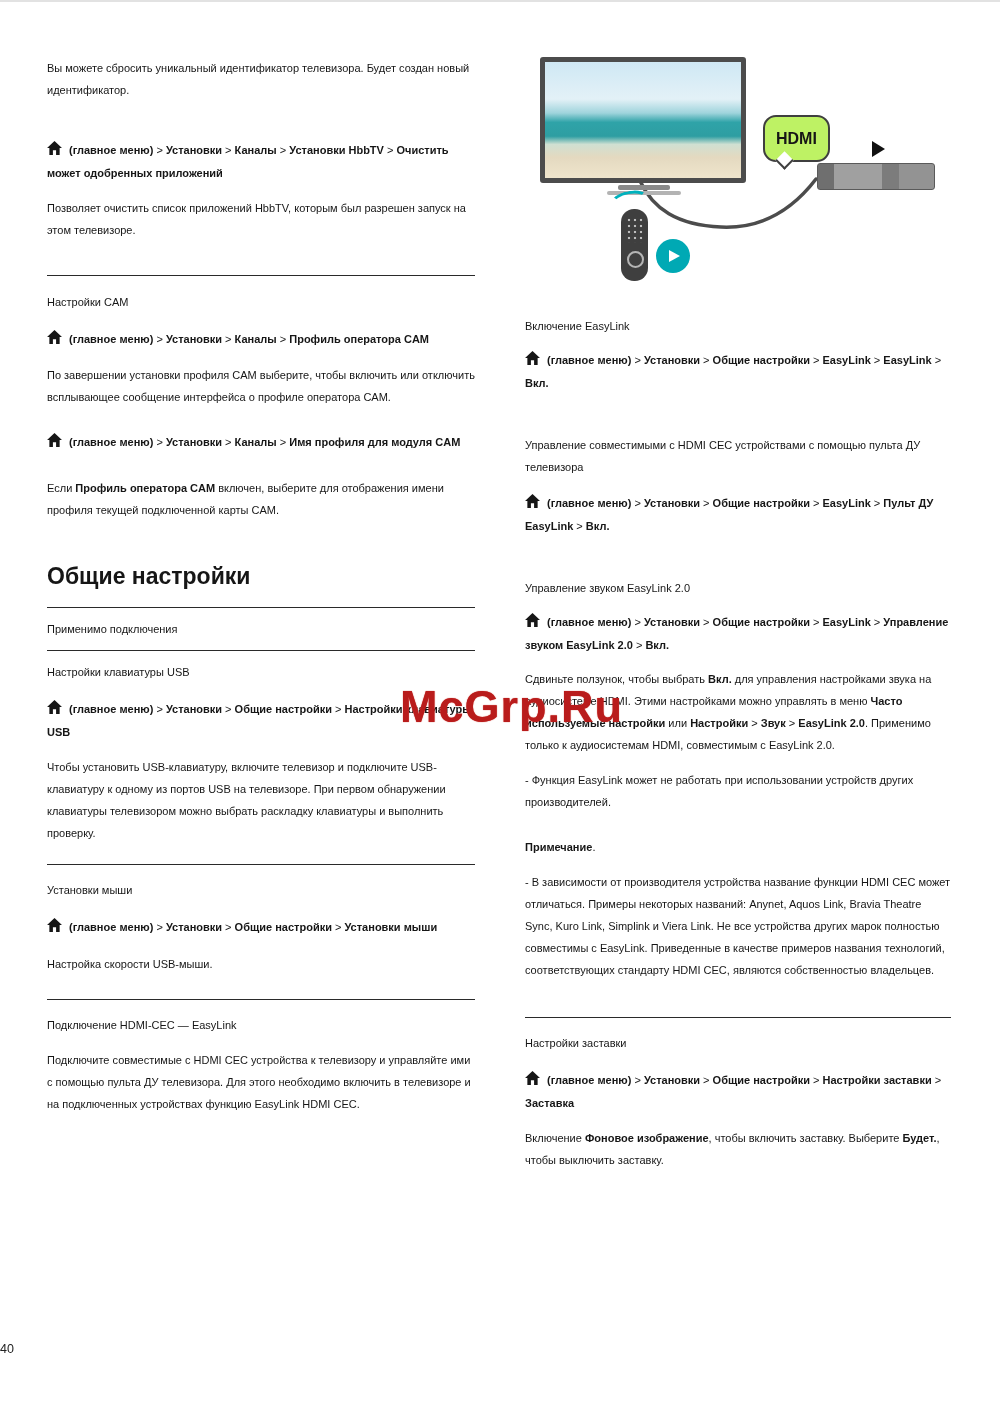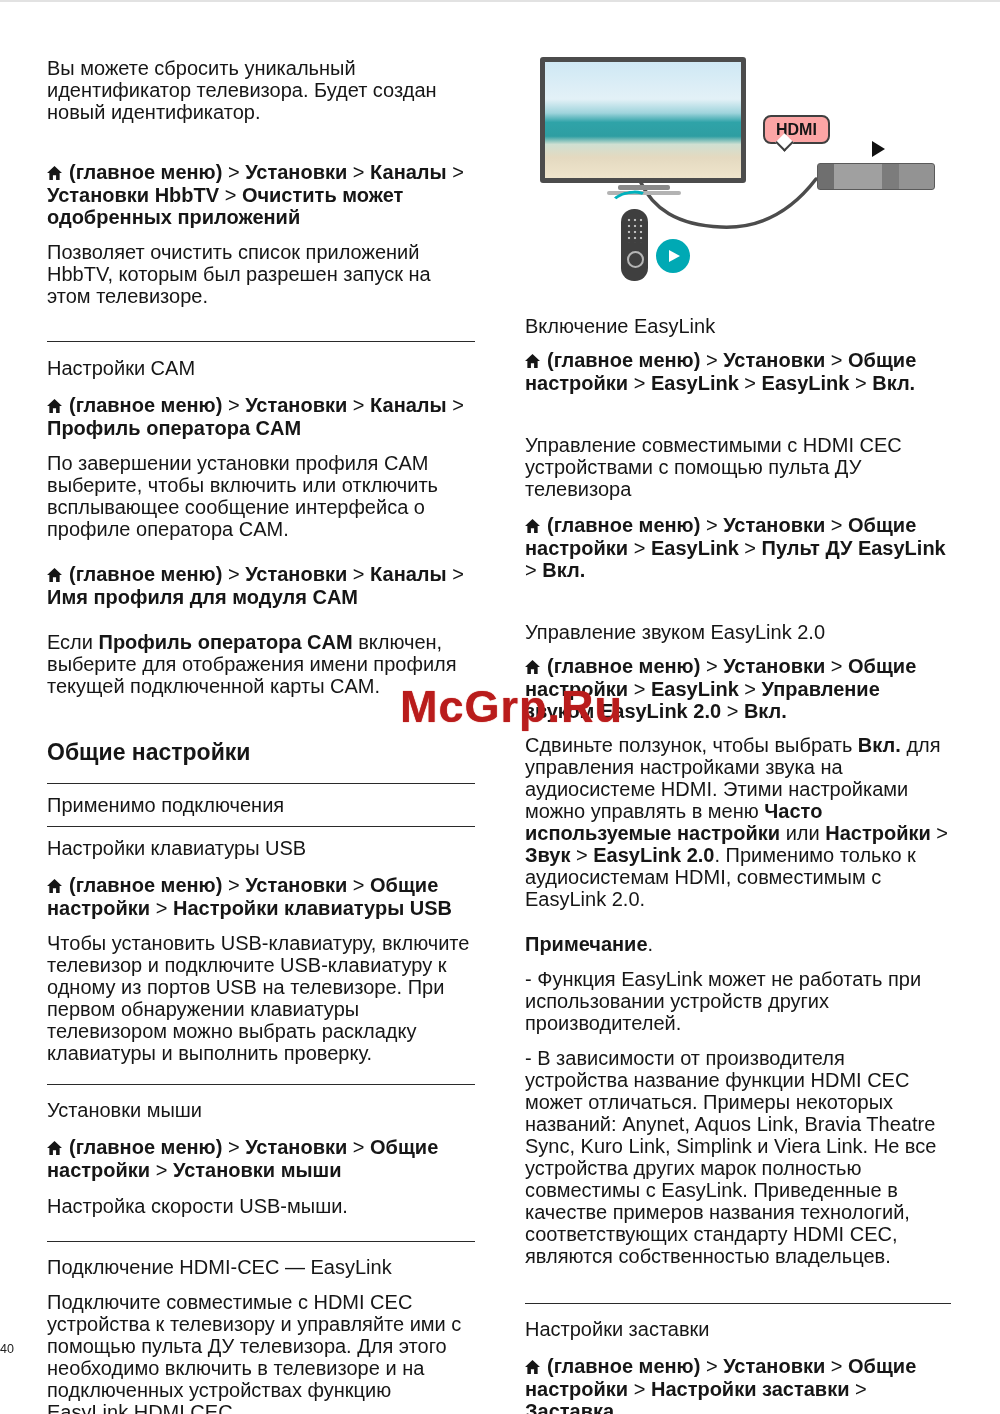--- a/index.html
+++ b/index.html
@@ -6,21 +6,21 @@
   html,body{margin:0;padding:0}
   body{
     width:1000px;height:1414px;background:#ffffff;
     font-family:"Liberation Sans","DejaVu Sans",sans-serif;
     color:#161616;position:relative;overflow:hidden;
   }
   .top-edge{position:absolute;top:0;left:0;right:0;height:2px;background:#e2e2e2}
   .col{position:absolute;top:57px;font-size:15.5px;line-height:22px}
   .col-left{left:47px;width:428px}
   .col-right{left:525px;width:426px}
-  p,h1,h2,h3{margin:0;padding:0;font-size:20px;line-height:22px;font-weight:normal}
+  p,h1,h2,h3{margin:0;padding:0;font-size:11px;line-height:22px;font-weight:normal}
   .b{font-weight:bold}
   .sub{font-weight:normal}
   .title{font-weight:bold;font-size:23px;line-height:30px}
   .home{display:inline-block;margin-right:7px;vertical-align:-1px}
   .home svg{fill:#161616}
   hr{border:none;border-top:1px solid #2a2a2a;margin:0;height:0;width:100%}.mt10{margin-top:10px}.mt12{margin-top:12px}.mt13{margin-top:13px}
   .mt14{margin-top:14px}.mt15{margin-top:15px}.mt16{margin-top:16px}.mt20{margin-top:20px}
   .mt24{margin-top:24px}.mt26{margin-top:26px}.mt30{margin-top:23px}.mt34{margin-top:34px}
   .mt36{margin-top:36px}.mt38{margin-top:38px}.mt40{margin-top:40px}
   .watermark{
@@ -31,22 +31,22 @@
   .pagenum{position:absolute;left:0;right:0;top:1342px;font-size:12.5px;color:#222}
 
   
   .illustration{position:relative;height:232px}
   .cable{position:absolute;left:0;top:0;width:426px;height:232px}
   .tv{position:absolute;left:15px;top:0;width:206px;height:126px;border:5px solid #4c4c4c;border-radius:3px;background:#fff}
   .tv-screen{width:100%;height:100%;
     background:linear-gradient(180deg,#cfe8f4 0%,#e3f1f7 32%,#9fd4dc 44%,#2fa3a8 52%,#2e9ea2 64%,#cfe0d2 71%,#e4d9c0 82%,#efe5cc 100%)}
   .tv-base1{position:absolute;left:93px;top:128px;width:52px;height:5px;background:#8a8a8a;border-radius:2px}
   .tv-base2{position:absolute;left:82px;top:134px;width:74px;height:4px;background:#b3b3b3;border-radius:2px}
-  .hdmi{position:absolute;left:238px;top:58px;background:#fca5a5;border:2.5px solid #3f3f3f;border-radius:8px;
-    padding:3px 11px;font-weight:bold;font-size:16px;line-height:19px;z-index:2}
+  .hdmi{position:absolute;left:238px;top:58px;background:#bef264;border:2.5px solid #3f3f3f;border-radius:13px;
+    padding:12px 11px;font-weight:bold;font-size:16px;line-height:19px;z-index:2}
   .hdmi::after{content:"";position:absolute;left:13px;bottom:-7px;width:11px;height:11px;background:#fff;
     border-right:2.5px solid #3f3f3f;border-bottom:2.5px solid #3f3f3f;transform:rotate(45deg)}
   .play-arrow{position:absolute;left:347px;top:84px;width:0;height:0;
     border-left:13px solid #111;border-top:8px solid transparent;border-bottom:8px solid transparent}
   .device{position:absolute;left:292px;top:106px;width:118px;height:27px;border-radius:3px;border:1px solid #5a5a5a;
     background:linear-gradient(90deg,#6f6f6f 0%,#6f6f6f 14%,#a0a0a0 14%,#a0a0a0 55%,#7c7c7c 55%,#7c7c7c 70%,#939393 70%,#939393 100%)}
   .remote{position:absolute;left:96px;top:152px;width:27px;height:72px;background:#3f3f3f;border-radius:13px}
   .remote-dots{position:absolute;left:5px;right:5px;top:8px;height:26px;
     background-image:radial-gradient(#bdbdbd 1.1px,transparent 1.6px);background-size:6px 6px}
   .remote::after{content:"";position:absolute;left:6px;top:42px;width:13px;height:13px;border:2px solid #b5b5b5;border-radius:50%}
@@ -159,23 +159,23 @@
         </svg></span><span><span class="b">(главное меню)</span><span> &gt; </span><span class="b">Установки</span><span> &gt; </span><span class="b">Общие настройки</span><span> &gt; </span><span class="b">EasyLink</span><span> &gt; </span><span class="b">Пульт ДУ EasyLink</span><span> &gt; </span><span class="b">Вкл.</span></span></p>
 
   <h3 class="sub mt40">Управление звуком EasyLink 2.0</h3>
 
   <p class="menu mt12"><span class="home"><svg viewBox="0 0 16 15" width="15" height="14">
           <path d="M8 0L16 7.4h-2.5V15H9.7v-5H6.3v5H2.5V7.4H0z"></path>
         </svg></span><span><span class="b">(главное меню)</span><span> &gt; </span><span class="b">Установки</span><span> &gt; </span><span class="b">Общие настройки</span><span> &gt; </span><span class="b">EasyLink</span><span> &gt; </span><span class="b">Управление звуком EasyLink 2.0</span><span> &gt; </span><span class="b">Вкл.</span></span></p>
 
   <p class="para mt12"><span>Сдвиньте ползунок, чтобы выбрать </span><span class="b">Вкл.</span><span> для управления настройками звука на аудиосистеме HDMI. Этими настройками можно управлять в меню </span><span class="b">Часто используемые настройки</span><span> или </span><span class="b">Настройки</span><span> &gt; </span><span class="b">Звук</span><span> &gt; </span><span class="b">EasyLink 2.0</span><span>. Применимо только к аудиосистемам HDMI, совместимым с EasyLink 2.0.</span></p>
 
+  <p class="para mt13"><span>- Функция EasyLink может не работать при использовании устройств других производителей.</span></p>
+
   <p class="para mt30"><span class="b">Примечание</span><span>.</span></p>
-
-  <p class="para mt13"><span>- Функция EasyLink может не работать при использовании устройств других производителей.</span></p>
 
   <p class="para mt13"><span>- В зависимости от производителя устройства название функции HDMI CEC может отличаться. Примеры некоторых названий: Anynet, Aquos Link, Bravia Theatre Sync, Kuro Link, Simplink и Viera Link. Не все устройства других марок полностью совместимы с EasyLink. Приведенные в качестве примеров названия технологий, соответствующих стандарту HDMI CEC, являются собственностью владельцев.</span></p>
 
   <hr class="mt36">
 
   <h3 class="sub mt14">Настройки заставки</h3>
 
   <p class="menu mt15"><span class="home"><svg viewBox="0 0 16 15" width="15" height="14">
           <path d="M8 0L16 7.4h-2.5V15H9.7v-5H6.3v5H2.5V7.4H0z"></path>
         </svg></span><span><span class="b">(главное меню)</span><span> &gt; </span><span class="b">Установки</span><span> &gt; </span><span class="b">Общие настройки</span><span> &gt; </span><span class="b">Настройки заставки</span><span> &gt; </span><span class="b">Заставка</span></span></p>

